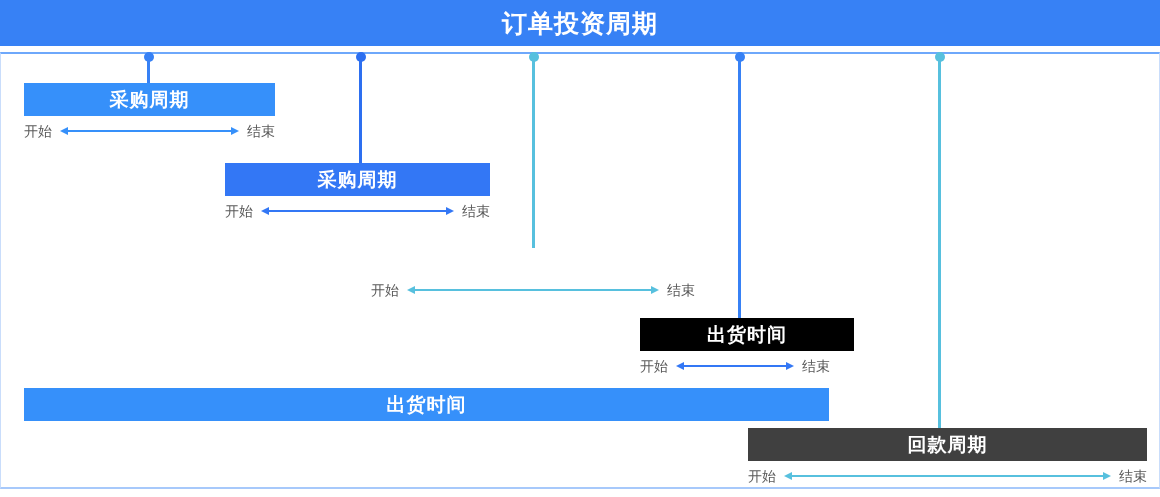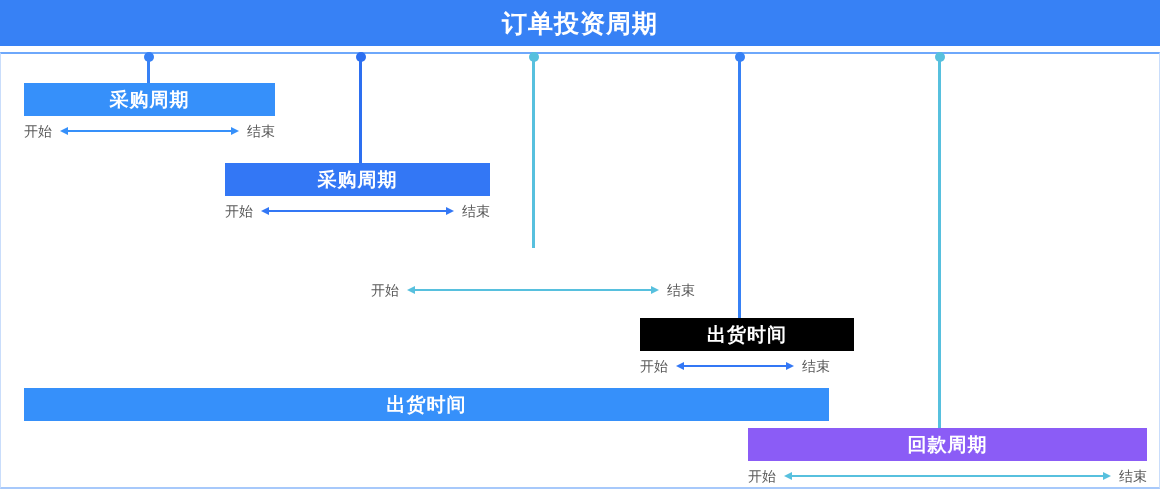--- a/index.html
+++ b/index.html
@@ -217,21 +217,21 @@
           </div>
           <span class="endlabel">结束</span>
         </div>
       </div>
       <div class="row" style="left: 24px; top: 388px; width: 805px;">
         <div class="bar" style="width: 805px; background: rgb(54, 144, 250);">
           <span>出货时间</span>
         </div>
       </div>
       <div class="row" style="left: 748px; top: 428px; width: 399px;">
-        <div class="bar" style="width: 399px; background: #8b5cf6;">
+        <div class="bar" style="width: 399px; background: #404040;">
           <span>回款周期</span>
         </div>
         <div class="axis">
           <span class="endlabel">开始</span>
           <div class="arrow">
             <div class="line" style="background: rgb(87, 192, 222);"></div>
             <div class="head-left" style="border-right: 8px solid rgb(87, 192, 222);"></div>
             <div class="head-right" style="border-left: 8px solid rgb(87, 192, 222);"></div>
           </div>
           <span class="endlabel">结束</span>

